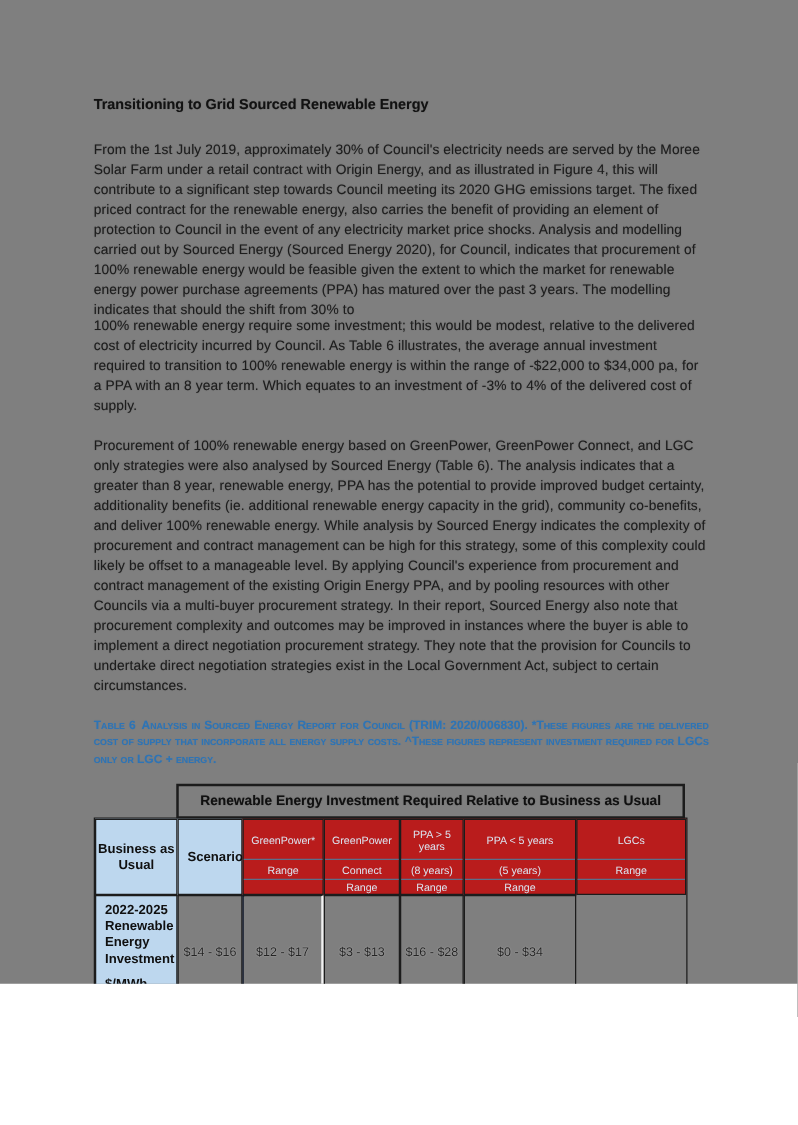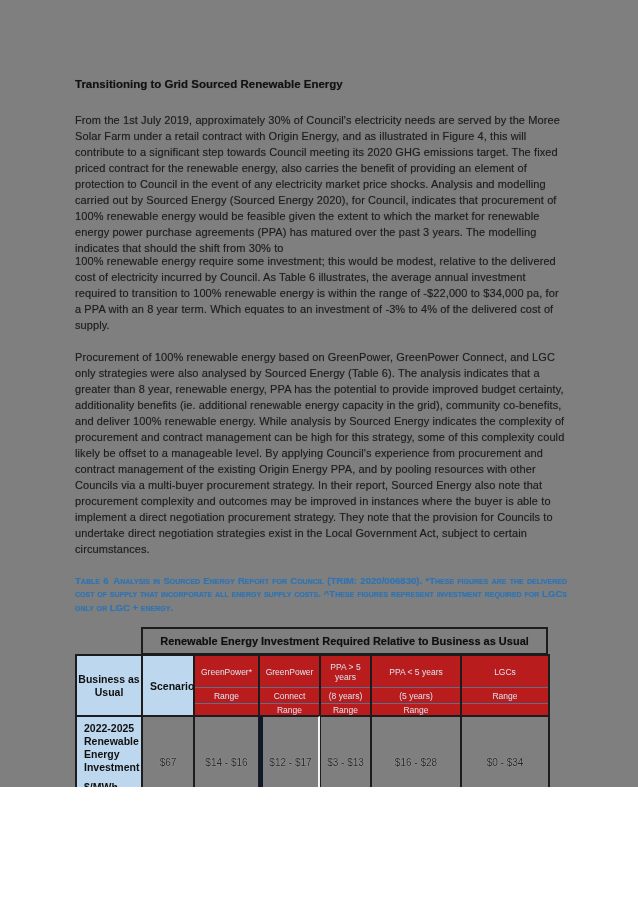--- a/index.html
+++ b/index.html
@@ -54,21 +54,21 @@
   .dh1 { height:31px; display:flex; align-items:center; justify-content:center; line-height:10px; padding:0 2px; }
   .dh2 { height:15px; border-top:1px solid #5d6f8a; display:flex; align-items:center; justify-content:center; }
   .dh3 { height:12px; border-top:1px solid #5d6f8a; display:flex; align-items:center; justify-content:center; }
   .d-label { padding:5px 4px 0 7px; font-size:10.5px; font-weight:bold; color:#101010; line-height:13px; }
   .d-label .part2 { margin-top:7px; }
   .d-val {
     display:flex; align-items:center; justify-content:center;
     font-size:10px; color:#242424; border-bottom:2px solid #ededed;
     text-shadow:0 0 1px rgba(255,255,255,0.6);
   }
-  .white-accent { border-left:4px solid #0f172a; border-right:2px solid #f2f2f2; }
+  .white-accent { border-left:1px solid #0f172a; border-right:2px solid #f2f2f2; }
 </style>
 </head>
 <body>
 
 <div class="page">
 
   <h1 class="abs heading">Transitioning to Grid Sourced Renewable Energy</h1>
 
   <p id="p1" class="abs body-p">From the 1st July 2019, approximately 30% of Council's electricity needs are served by the Moree Solar Farm under a retail contract with Origin Energy, and as illustrated in Figure 4, this will contribute to a significant step towards Council meeting its 2020 GHG emissions target. The fixed priced contract for the renewable energy, also carries the benefit of providing an element of protection to Council in the event of any electricity market price shocks. Analysis and modelling carried out by Sourced Energy (Sourced Energy 2020), for Council, indicates that procurement of 100% renewable energy would be feasible given the extent to which the market for renewable energy power purchase agreements (PPA) has matured over the past 3 years. The modelling indicates that should the shift from 30% to</p>
   <p id="p2" class="abs body-p">100% renewable energy require some investment; this would be modest, relative to the delivered cost of electricity incurred by Council. As Table 6 illustrates, the average annual investment required to transition to 100% renewable energy is within the range of -$22,000 to $34,000 pa, for a PPA with an 8 year term. Which equates to an investment of -3% to 4% of the delivered cost of supply.</p>
@@ -108,21 +108,20 @@
       <div class="cell hd darkhead">
         <div class="dh1">LGCs</div>
         <div class="dh2">Range</div>
         <div class="dh3"></div>
       </div>
 
       <div class="cell dr lightblue d-label">
         <div class="part1">2022-2025 Renewable Energy Investment</div>
         <div class="part2">$/MWh Low-High Range</div>
       </div>
-      <div class="cell dr d-val">$67</div>
       <div class="cell dr d-val">$14 - $16</div>
       <div class="cell dr d-val white-accent">$12 - $17</div>
       <div class="cell dr d-val">$3 - $13</div>
       <div class="cell dr d-val">$16 - $28</div>
       <div class="cell dr d-val">$0 - $34</div>
 
     </div>
   </div>
 
 </div>

